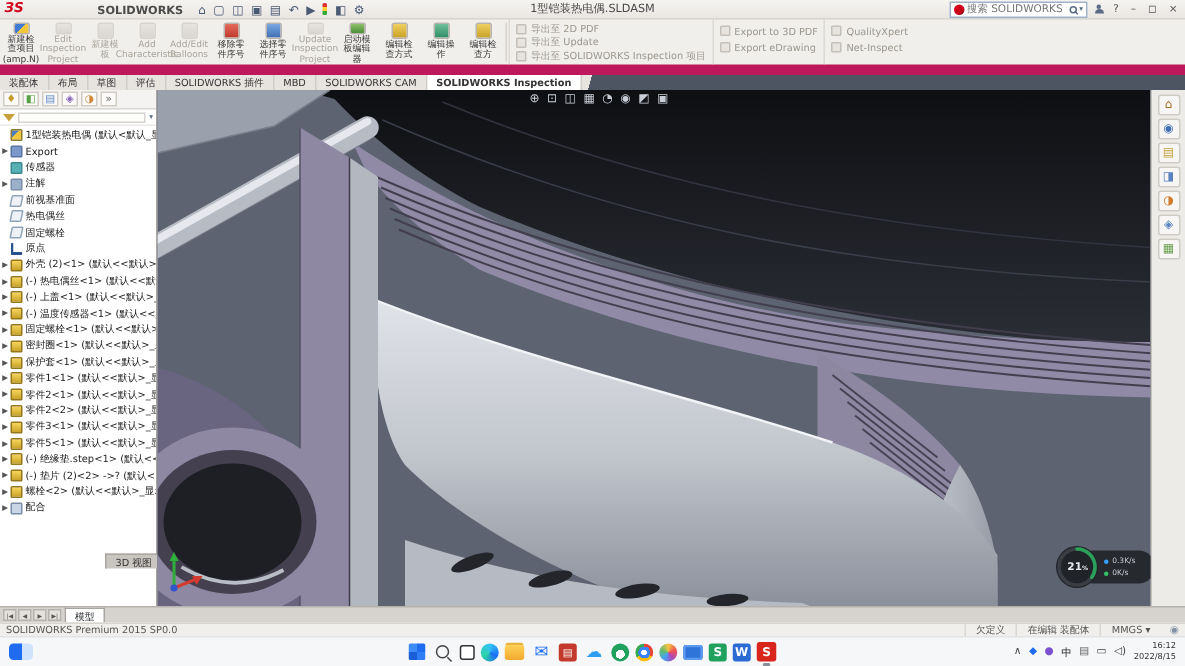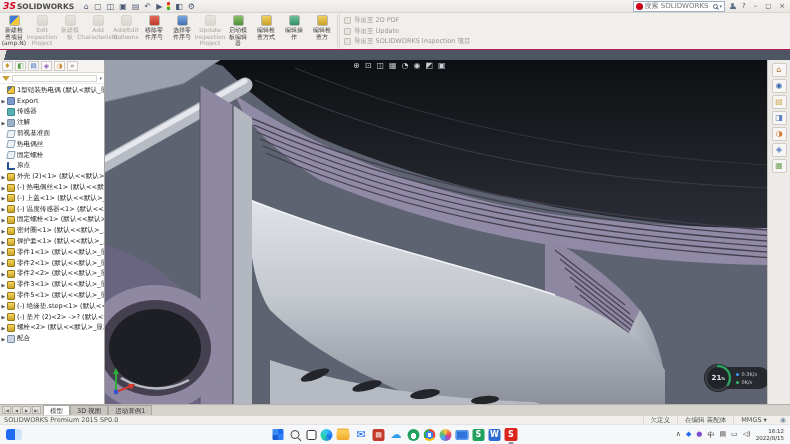--- a/index.html
+++ b/index.html
@@ -4,39 +4,39 @@
 <style>
   * { box-sizing: border-box; margin: 0; padding: 0; }
   html,body { width:790px; height:444px; overflow:hidden; }
   body { font-family:"DejaVu Sans", sans-serif; font-size:8px; color:#333; background:#e8e6e2; }
   .app { position:relative; width:790px; height:444px; display:flex; flex-direction:column; }
 
   
   .titlebar { height:13px; display:flex; align-items:center; background:linear-gradient(#f6f4f1,#e9e6e2); border-bottom:1px solid #d8d5d0; padding:0 3px; position:relative; }
   .logo { display:flex; align-items:center; gap:1px; font-size:8px; font-weight:bold; }
   .logo .ds { color:#d0021b; font-style:italic; font-size:9px; }
-  .logo .sw { color:#4a4a4a; letter-spacing:0; font-size:7.5px; }
+  .logo .sw { color:#4a4a4a; letter-spacing:0; font-size:7.5px;margin-left:48px; }
   .qat { display:flex; align-items:center; gap:5px; margin-left:10px; }
   .qat .qi { font-size:8px; color:#4a5a74; line-height:9px; }
   .qat .qat-traffic { display:inline-block; width:3px; height:8px; background:linear-gradient(#d33 0 33%, #fc3 33% 66%, #3a3 66%); border-radius:1px; }
   .win-title { position:absolute; left:0; right:0; text-align:center; font-size:7.5px; color:#4a4a4a; pointer-events:none; }
   .tb-right { margin-left:auto; display:flex; align-items:center; gap:4px; z-index:2; }
   .searchbox { display:flex; align-items:center; gap:2px; background:#fff; border:1px solid #9fb0c8; height:11px; padding:0 2px; }
   .searchbox .s-logo { width:7px; height:7px; background:linear-gradient(135deg,#d0021b 55%,#8c0113); border-radius:50%; }
   .searchbox input { border:none; outline:none; font-size:7px; width:66px; font-family:inherit; color:#333; }
   .mag { width:5px; height:5px; border:1px solid #5a6b85; border-radius:50%; position:relative; display:inline-block; }
   .mag::after { content:""; position:absolute; width:3px; height:1px; background:#5a6b85; transform:rotate(45deg); right:-2px; bottom:-1px; }
   .caret { font-size:5px; color:#5a6b85; }
   .person-icon { width:7px; height:7px; position:relative; display:inline-block; }
   .person-icon::before { content:""; position:absolute; left:2px; top:0; width:3px; height:3px; border-radius:50%; background:#5a6b85; }
   .person-icon::after { content:""; position:absolute; left:0.5px; top:3.5px; width:6px; height:3px; border-radius:3px 3px 0 0; background:#5a6b85; }
   .winbtn { font-size:7px; color:#555; padding:0 2px; }
 
   
-  .ribbon { height:37px; background:#f1efec; border-bottom:1px solid #be185d; display:flex; align-items:stretch; overflow:hidden; }
+  .ribbon { height:37px; background:#f1efec; border-bottom:7px solid #be185d; display:flex; align-items:stretch; overflow:hidden; }
   .rgroup { display:flex; }
   .rbtn { width:28px; display:flex; flex-direction:column; align-items:center; padding-top:2px; gap:1px; }
   .rbtn .ric { width:11px; height:11px; border-radius:2px; border:1px solid #b9b5ae; }
   .rbtn .rlab { font-size:6px; line-height:6.5px; text-align:center; white-space:pre-line; color:#3a3a3a; }
   .rbtn.dis .rlab { color:#a8a49c; }
   .rbtn.dis .ric { opacity:.45; }
   .ic-multi { background:linear-gradient(135deg,#3f7ad6 0 45%,#f3c73c 45%); }
   .ic-gray  { background:linear-gradient(#dbd8d2,#bdb9b2); }
   .ic-red   { background:linear-gradient(#e46a5a,#c03a2b); }
   .ic-blue  { background:linear-gradient(#7aa7e0,#3f6fb5); }
@@ -98,21 +98,21 @@
 
   
   .taskpane { width:23px; background:#ecebe8; border-left:1px solid #c6c3be; display:flex; flex-direction:column; align-items:center; padding-top:3px; gap:2px; }
   .tpi { width:15px; height:14px; border:1px solid #cfccc6; background:#f7f6f4; border-radius:2px; font-size:8px; line-height:12px; text-align:center; }
 
   
   .sheettabs { height:11px; background:#d6d3ce; border-top:1px solid #b5b2ad; display:flex; align-items:flex-end; }
   .nav-arrs { display:flex; gap:1px; padding:0 2px 1px 2px; }
   .nav-a { width:9px; height:8px; background:#e4e1dc; border:1px solid #b5b2ad; font-size:4px; line-height:7px; text-align:center; color:#555; }
   .sheet-tab { padding:0 6px; height:10px; line-height:10px; font-size:6.5px; background:#c9c6c1; border:1px solid #a9a6a1; border-bottom:none; color:#333; white-space:nowrap; }
-  .sheet-tab.active { background:#fff; }
+  .sheet-tab.active { background:#fff;margin-top:36px; }
 
   
   .statusbar { height:9px; background:#f0efec; border-top:1px solid #d8d5d0; display:flex; align-items:center; font-size:6.5px; color:#555; padding:0 4px; }
   .sb-right { margin-left:auto; display:flex; align-items:center; gap:0; }
   .sb-item { padding:0 7px; border-left:1px solid #dad7d2; white-space:nowrap; }
   .sb-globe { color:#8391a5; font-size:7px; padding-left:6px; }
 
   
   .taskbar { height:20px; background:#f6f7f9; border-top:1px solid #e2e3e6; position:relative; display:flex; align-items:center; }
   .widgets-btn { margin-left:6px; width:16px; height:11px; border-radius:3px; background:linear-gradient(90deg,#1f6cf0 55%,#cfe3fd 55%); }
@@ -156,20 +156,21 @@
         <span class="qi">▢</span>
         <span class="qi">◫</span>
         <span class="qi">▣</span>
         <span class="qi">▤</span>
         <span class="qi">↶</span>
         <span class="qi">▶</span>
         <span class="qi qat-traffic"></span>
         <span class="qi">◧</span>
         <span class="qi">⚙</span>
       </span>
+    <span class="win-title">1型铠装热电偶.SLDASM</span>
     <span class="tb-right">
       <span class="searchbox">
         <span class="s-logo"></span>
         <input placeholder="搜索 SOLIDWORKS 帮助" style="">
         <span class="mag"></span>
         <span class="caret">▾</span>
       </span>
       <span class="person-icon"></span>
       <span class="winbtn">?</span>
       <span class="winbtn">–</span>
@@ -268,23 +269,58 @@
         <div class="export-item">
           <span class="ei"></span>
           <span>导出至 Update</span>
         </div>
 
         <div class="export-item">
           <span class="ei"></span>
           <span>导出至 SOLIDWORKS Inspection 项目</span>
         </div>
       </div>
+    <div class="export-col">
+
+        <div class="export-item">
+          <span class="ei"></span>
+          <span>Export to 3D PDF</span>
+        </div>
+
+        <div class="export-item">
+          <span class="ei"></span>
+          <span>Export eDrawing</span>
+        </div>
+      </div>
+    <div class="export-col">
+
+        <div class="export-item">
+          <span class="ei"></span>
+          <span>QualityXpert</span>
+        </div>
+
+        <div class="export-item">
+          <span class="ei"></span>
+          <span>Net-Inspect</span>
+        </div>
+      </div>
   </div>
 
   <div class="tabrow">
+    <div class="tabs-strip">
+
+    <span class="tab">装配体</span>
+        <span class="tab">布局</span>
+        <span class="tab">草图</span>
+        <span class="tab">评估</span>
+        <span class="tab">SOLIDWORKS 插件</span>
+        <span class="tab">MBD</span>
+        <span class="tab">SOLIDWORKS CAM</span>
+        <span class="tab active">SOLIDWORKS Inspection</span>
+      </div>
     <div class="tabs-edge"></div>
   </div>
 
   <div class="main">
 
     <div class="leftpanel">
       <div class="ptabs">
 
       <span class="ptab" style="color: rgb(197, 154, 42);">♦</span>
           <span class="ptab" style="color: rgb(88, 160, 72);">◧</span>

